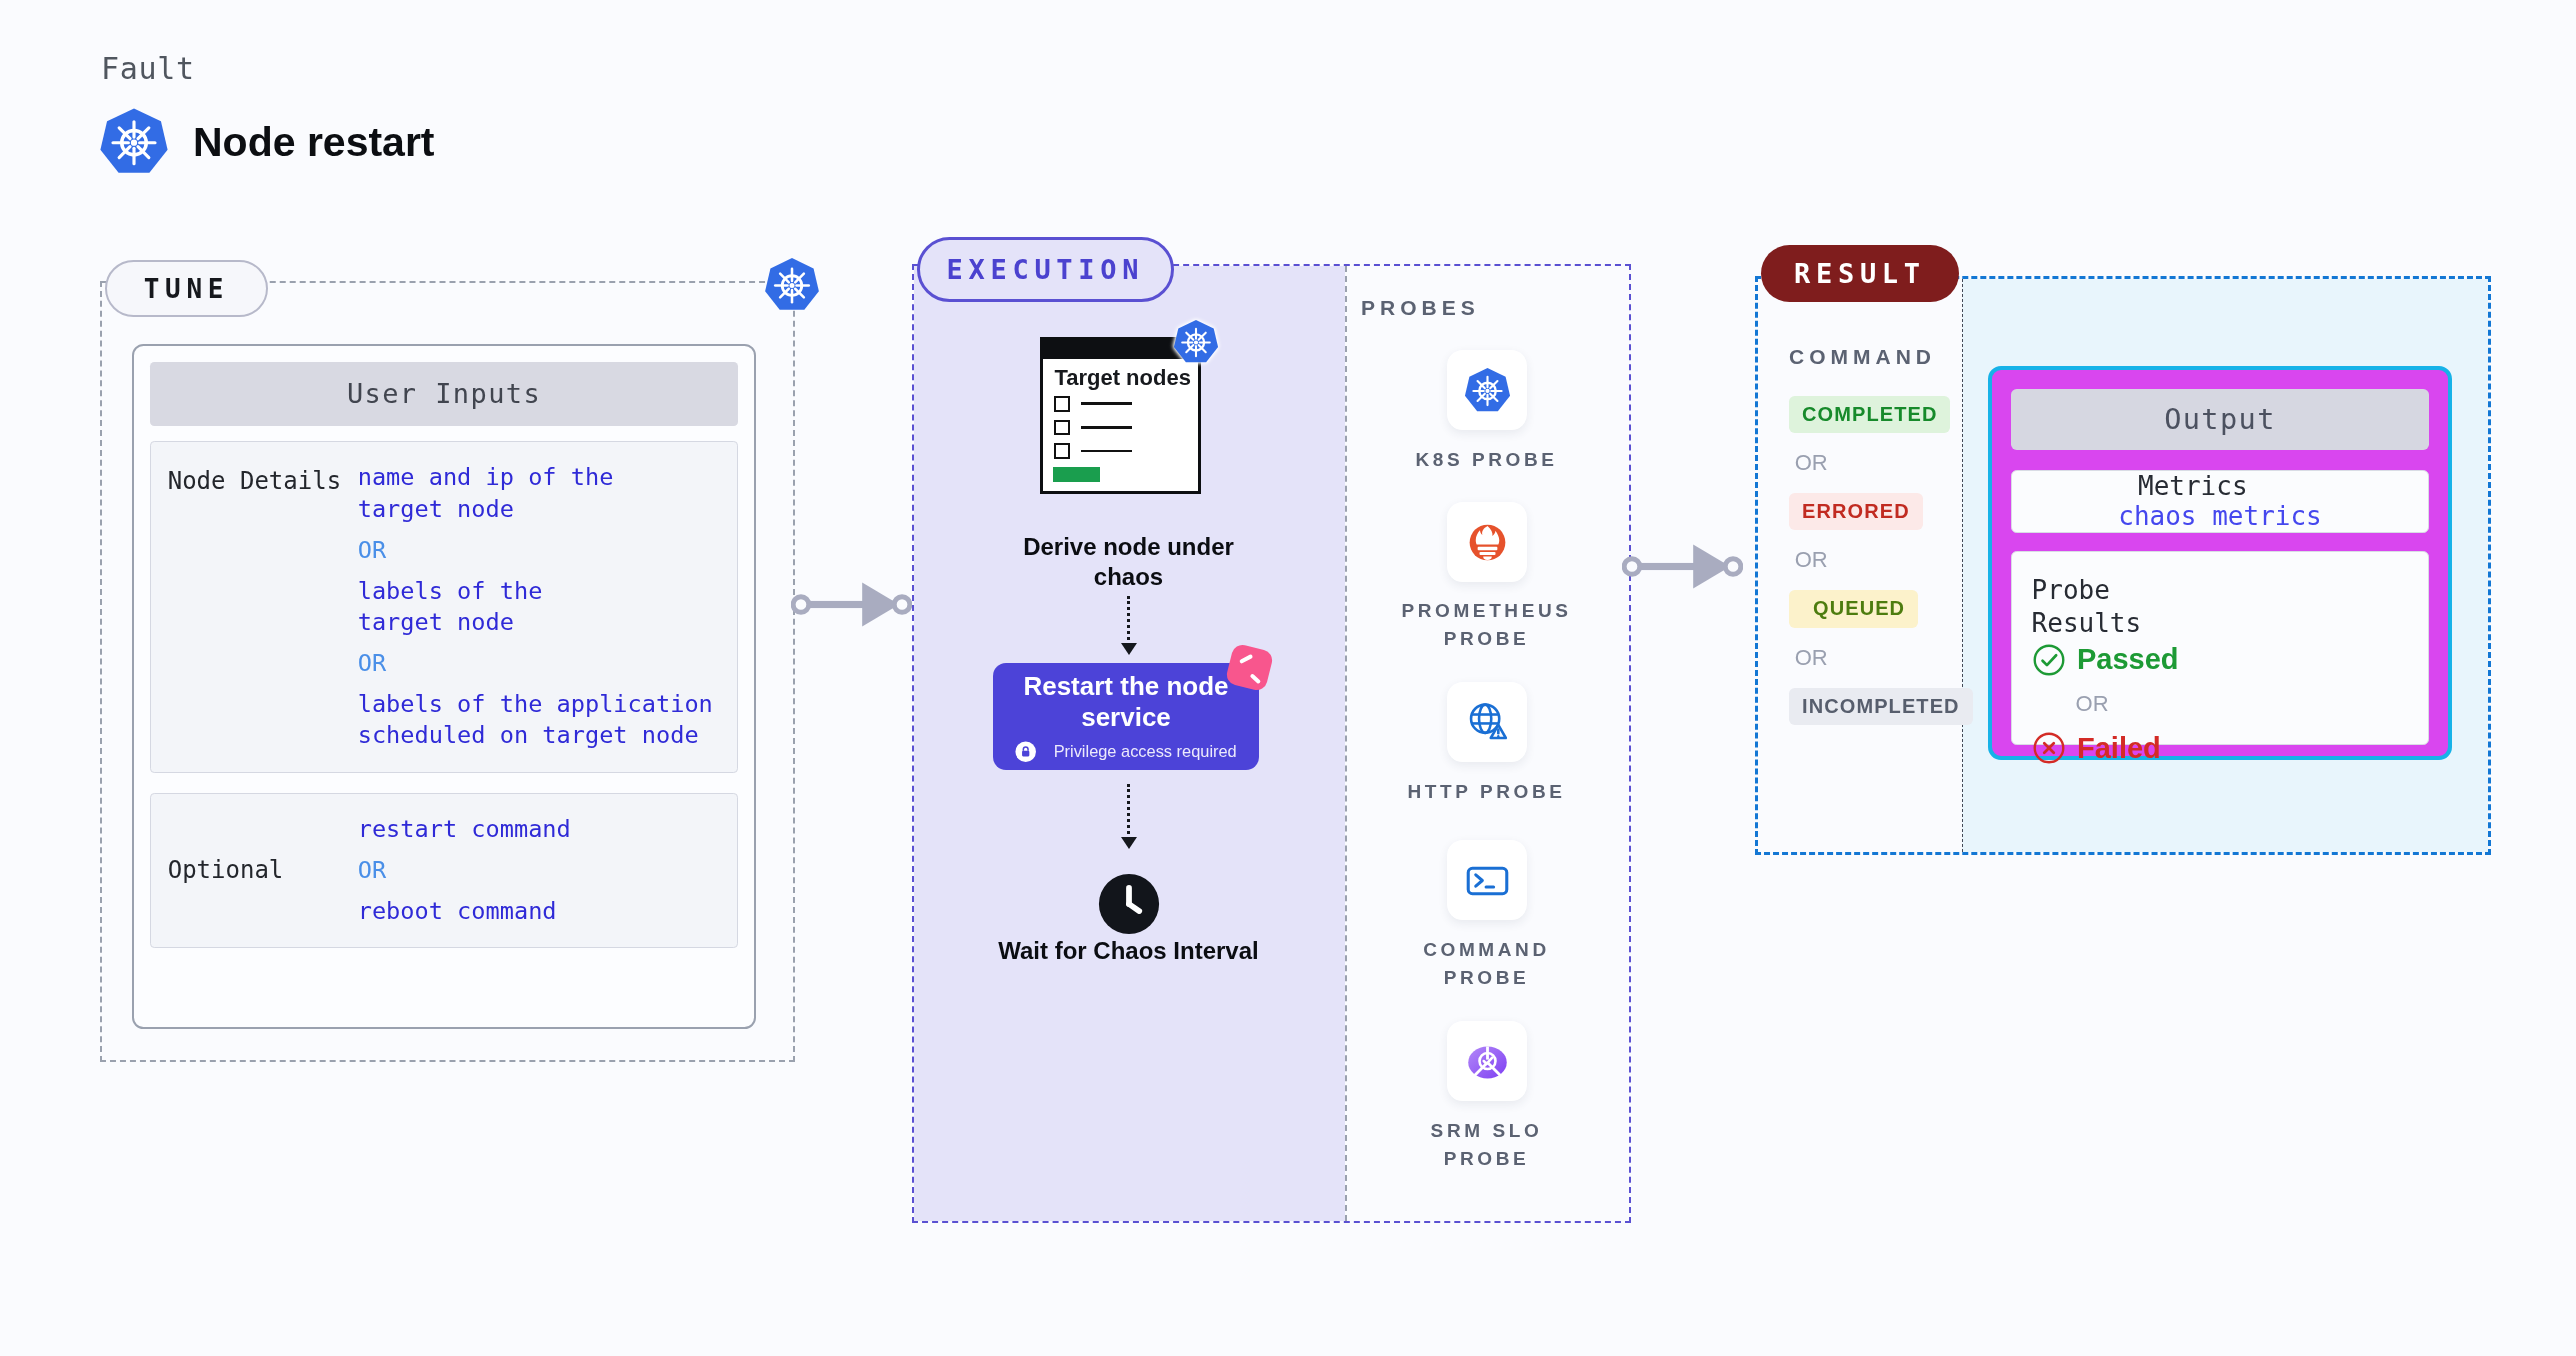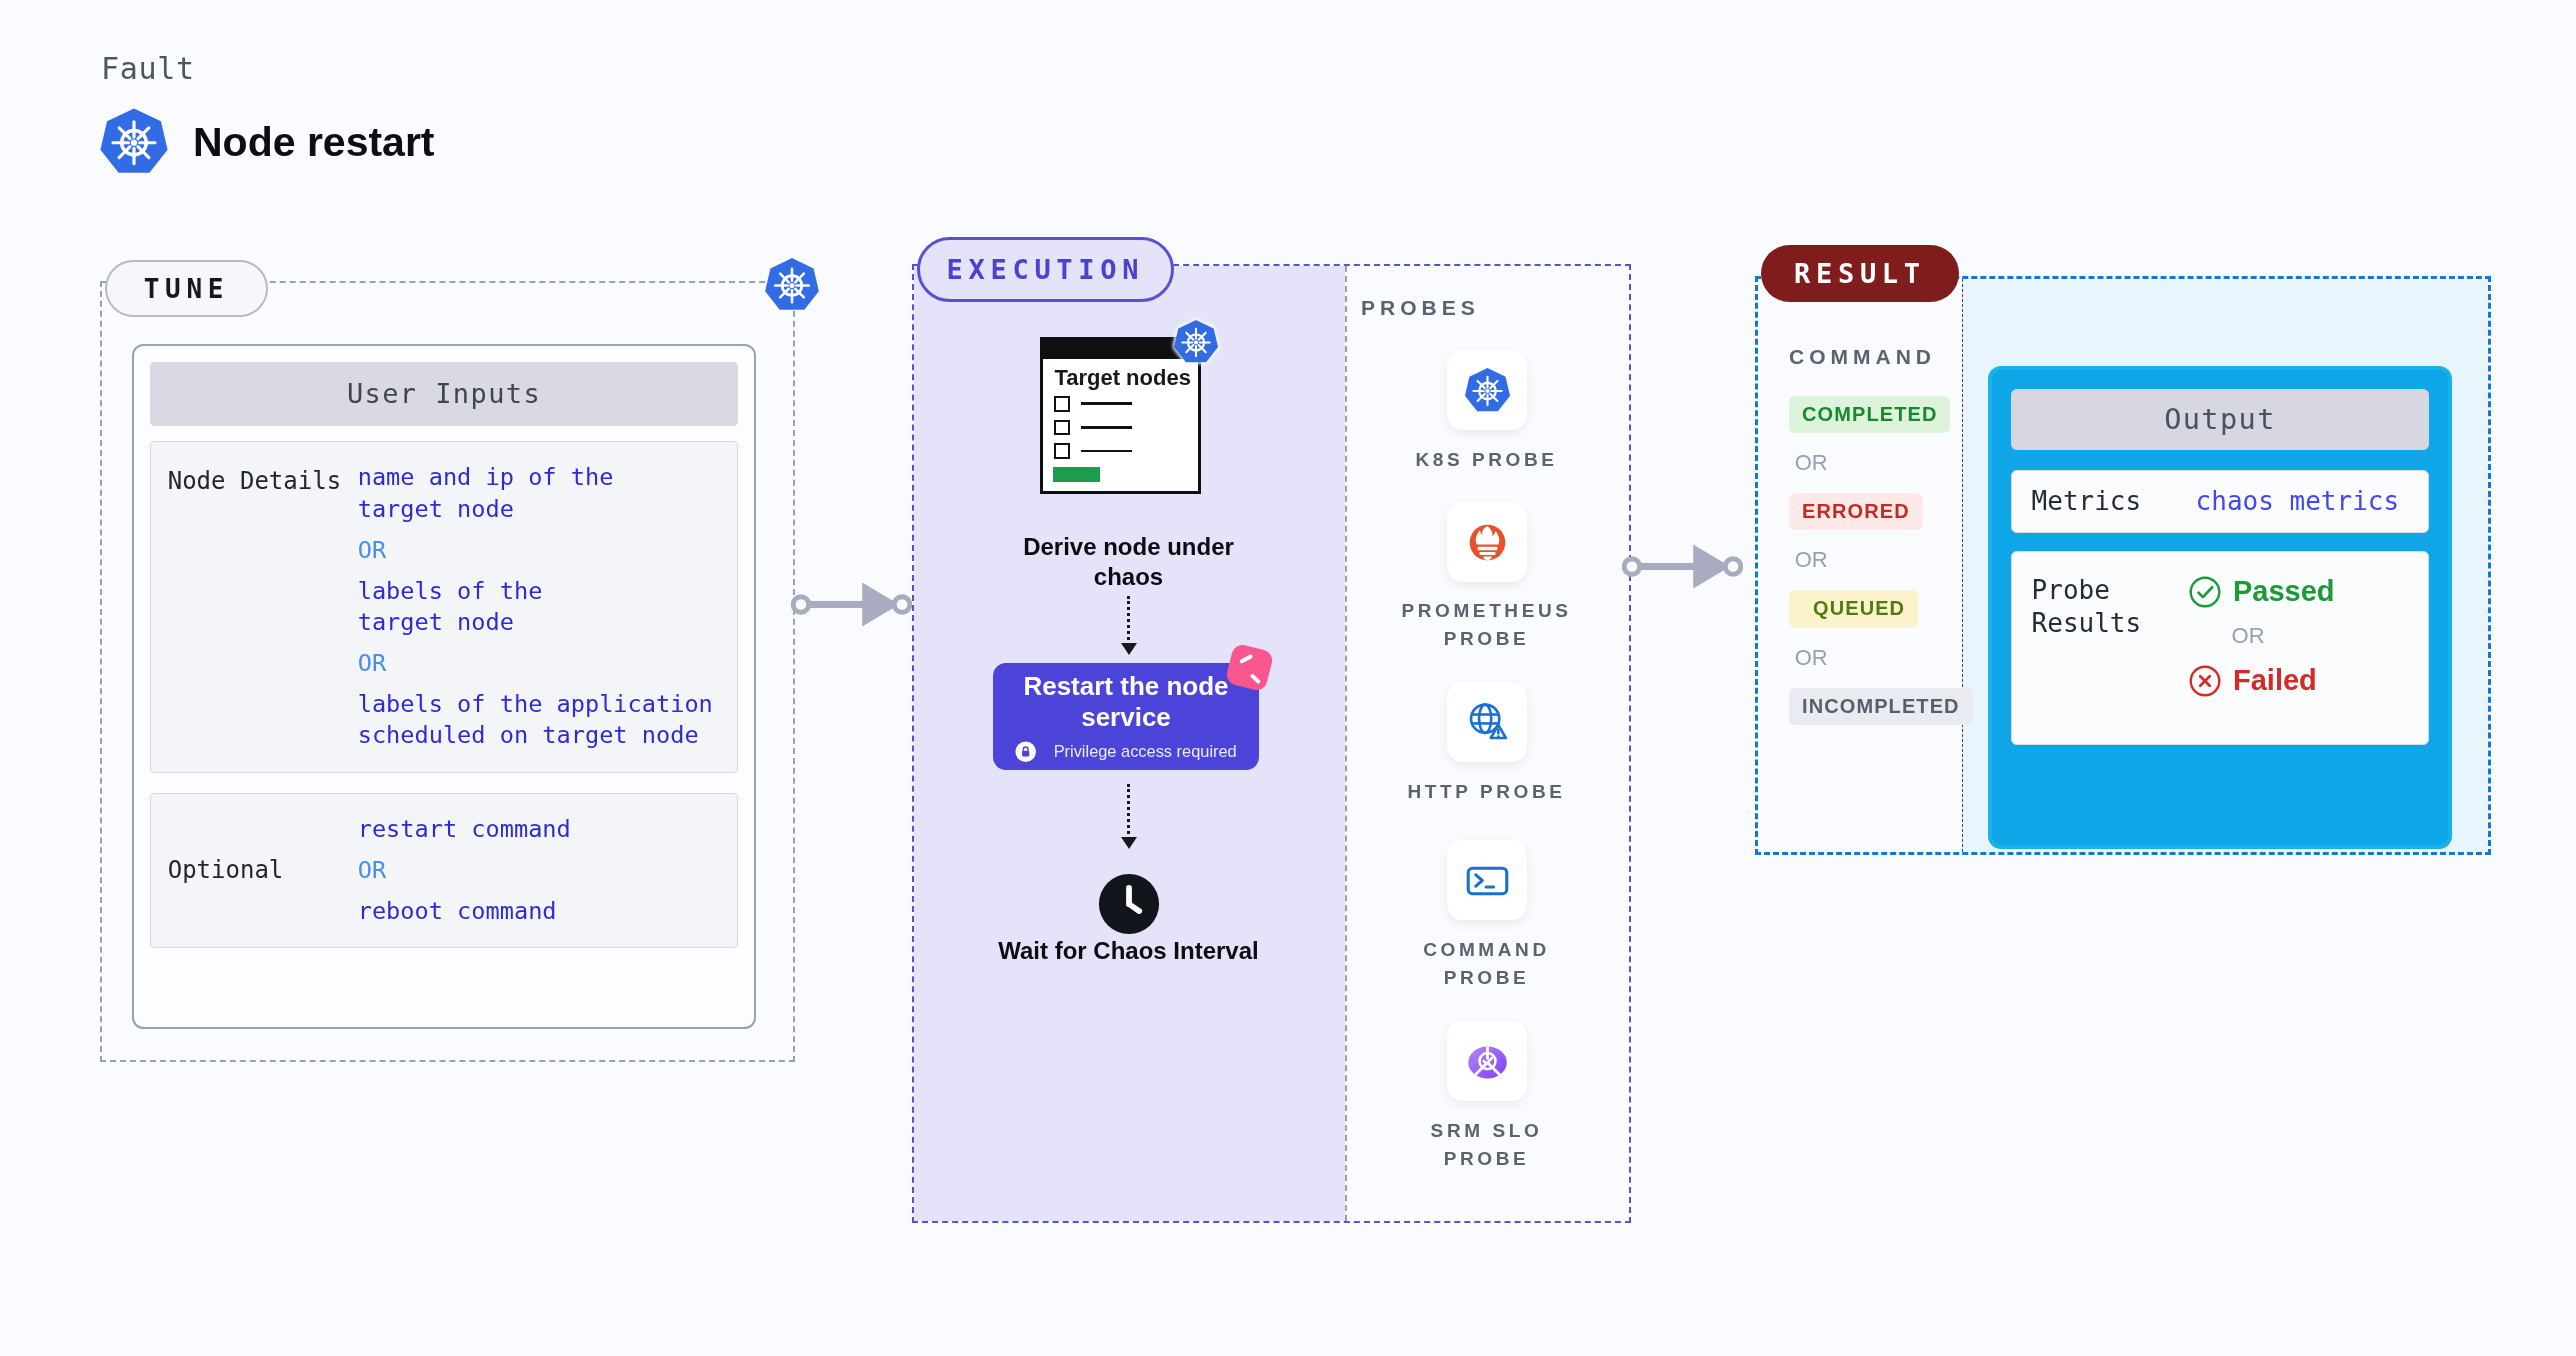--- a/index.html
+++ b/index.html
@@ -89,25 +89,25 @@
   .result-divider{left:204px;top:0;bottom:0;width:0;border-left:1.4px dashed #434a57;}
   .status-col{left:31px;top:66px;width:173px;}
   .status-label{position:static;display:block;margin-bottom:27px;}
   .badge{display:inline-block;padding:7.1px 13px;border-radius:5.7px;font-weight:bold;font-size:20px;letter-spacing:1.1px;}
   .badge.completed{background:#def3dc;color:#178a2b;}
   .badge.errored{background:#fce9e8;color:#c12b21;}
   .badge.queued{background:#fcf2cb;color:#4d7c0f;padding-left:24px;}
   .badge.incompleted{background:#e9ebf1;color:#575e6d;}
   .status-or{font-size:22px;color:#9aa0b0;margin:17px 0 17px 5.7px;}
 
-  .output-card{left:230px;top:87px;width:464px;height:483px;background:#0ea5e9;border:4.3px solid #16b2e8;border-radius:13px;
+  .output-card{left:230px;top:87px;width:464px;height:394px;background:#d946ef;border:4.3px solid #16b2e8;border-radius:13px;
                box-sizing:border-box;padding:18.6px;}
   .output-head{height:61px;background:#d6d7e1;border-radius:5.7px;display:flex;align-items:center;justify-content:center;
                font-size:28.6px;color:#4c5160;letter-spacing:1.4px;}
-  .out-row{border:1.4px solid #d9dce5;border-radius:5.7px;background:#fbfcfe;box-sizing:border-box;}
+  .out-row{border:1.4px solid #d9dce5;border-radius:5.7px;background:#fbfcfe;box-sizing:border-box;flex-direction:column;}
   .metrics-row{margin-top:20px;height:63px;display:flex;align-items:center;padding:0 20px;}
   .metrics-row .olabel{width:164px;font-size:26px;color:#272b33;}
   .metrics-val{font-size:26px;color:#4547ee;}
   .probe-row{margin-top:18.6px;height:194px;display:flex;padding:21.4px 20px;}
   .probe-row .olabel{width:156px;font-size:26px;color:#272b33;white-space:pre-line;line-height:1.3;}
   .verdicts{flex:1;padding-top:1.4px;}
   .verdict{display:flex;align-items:center;gap:11.4px;font-size:29px;font-weight:bold;}
   .verdict svg{width:34px;height:34px;}
   .verdict.pass{color:#1d9a35;}
   .verdict.fail{color:#d32b26;}

